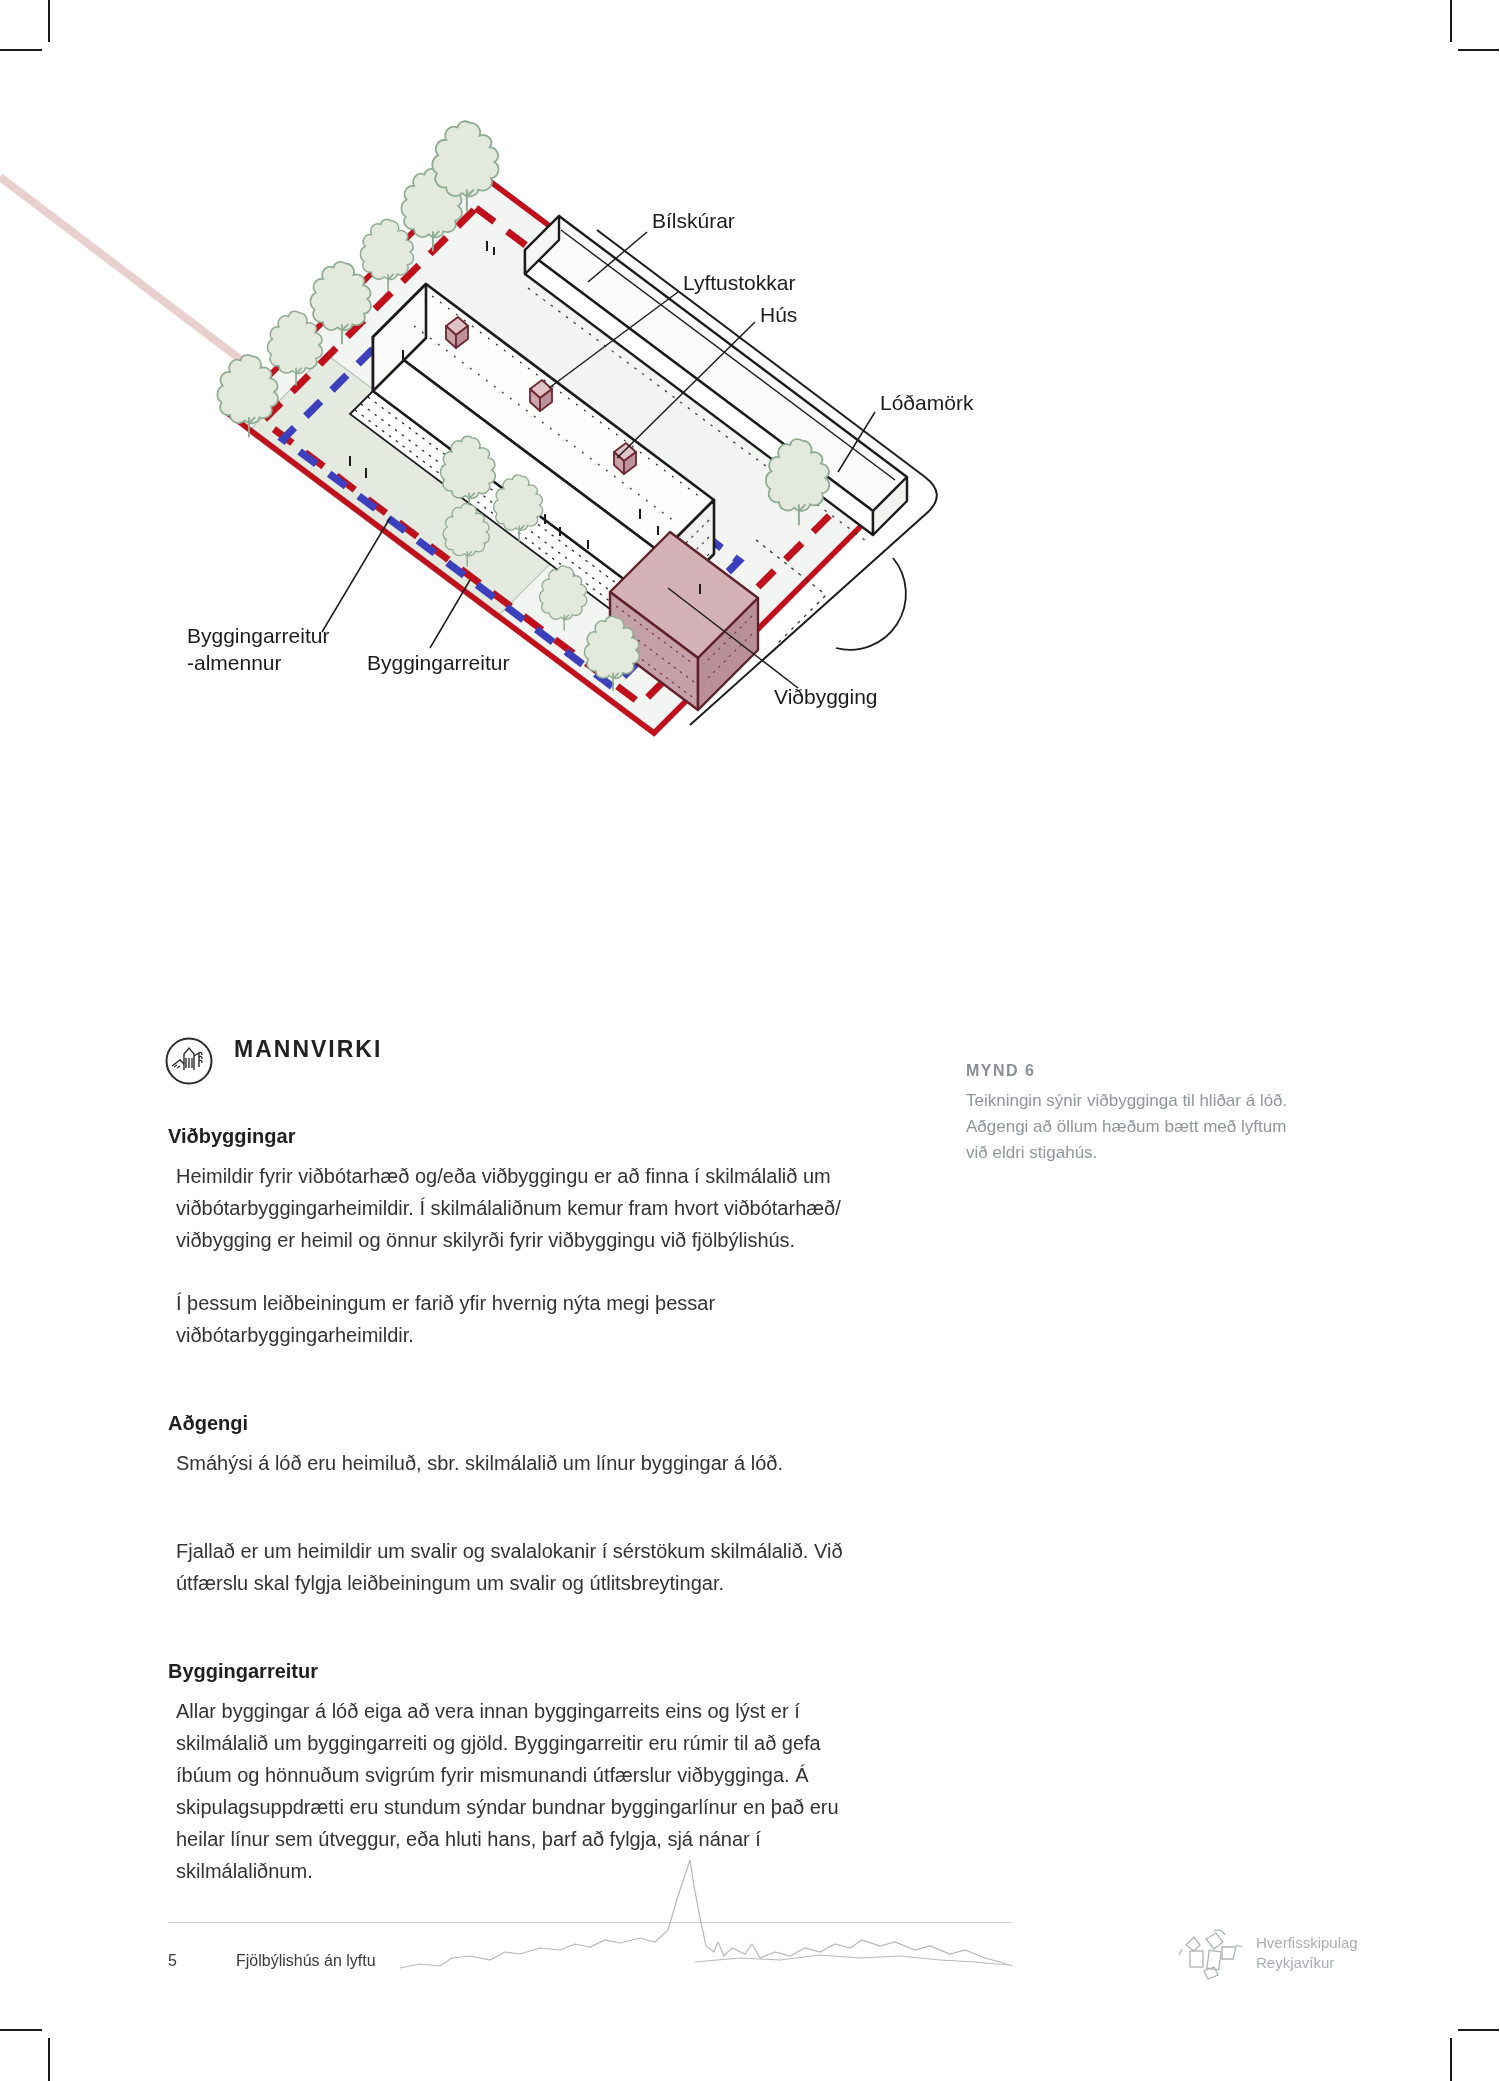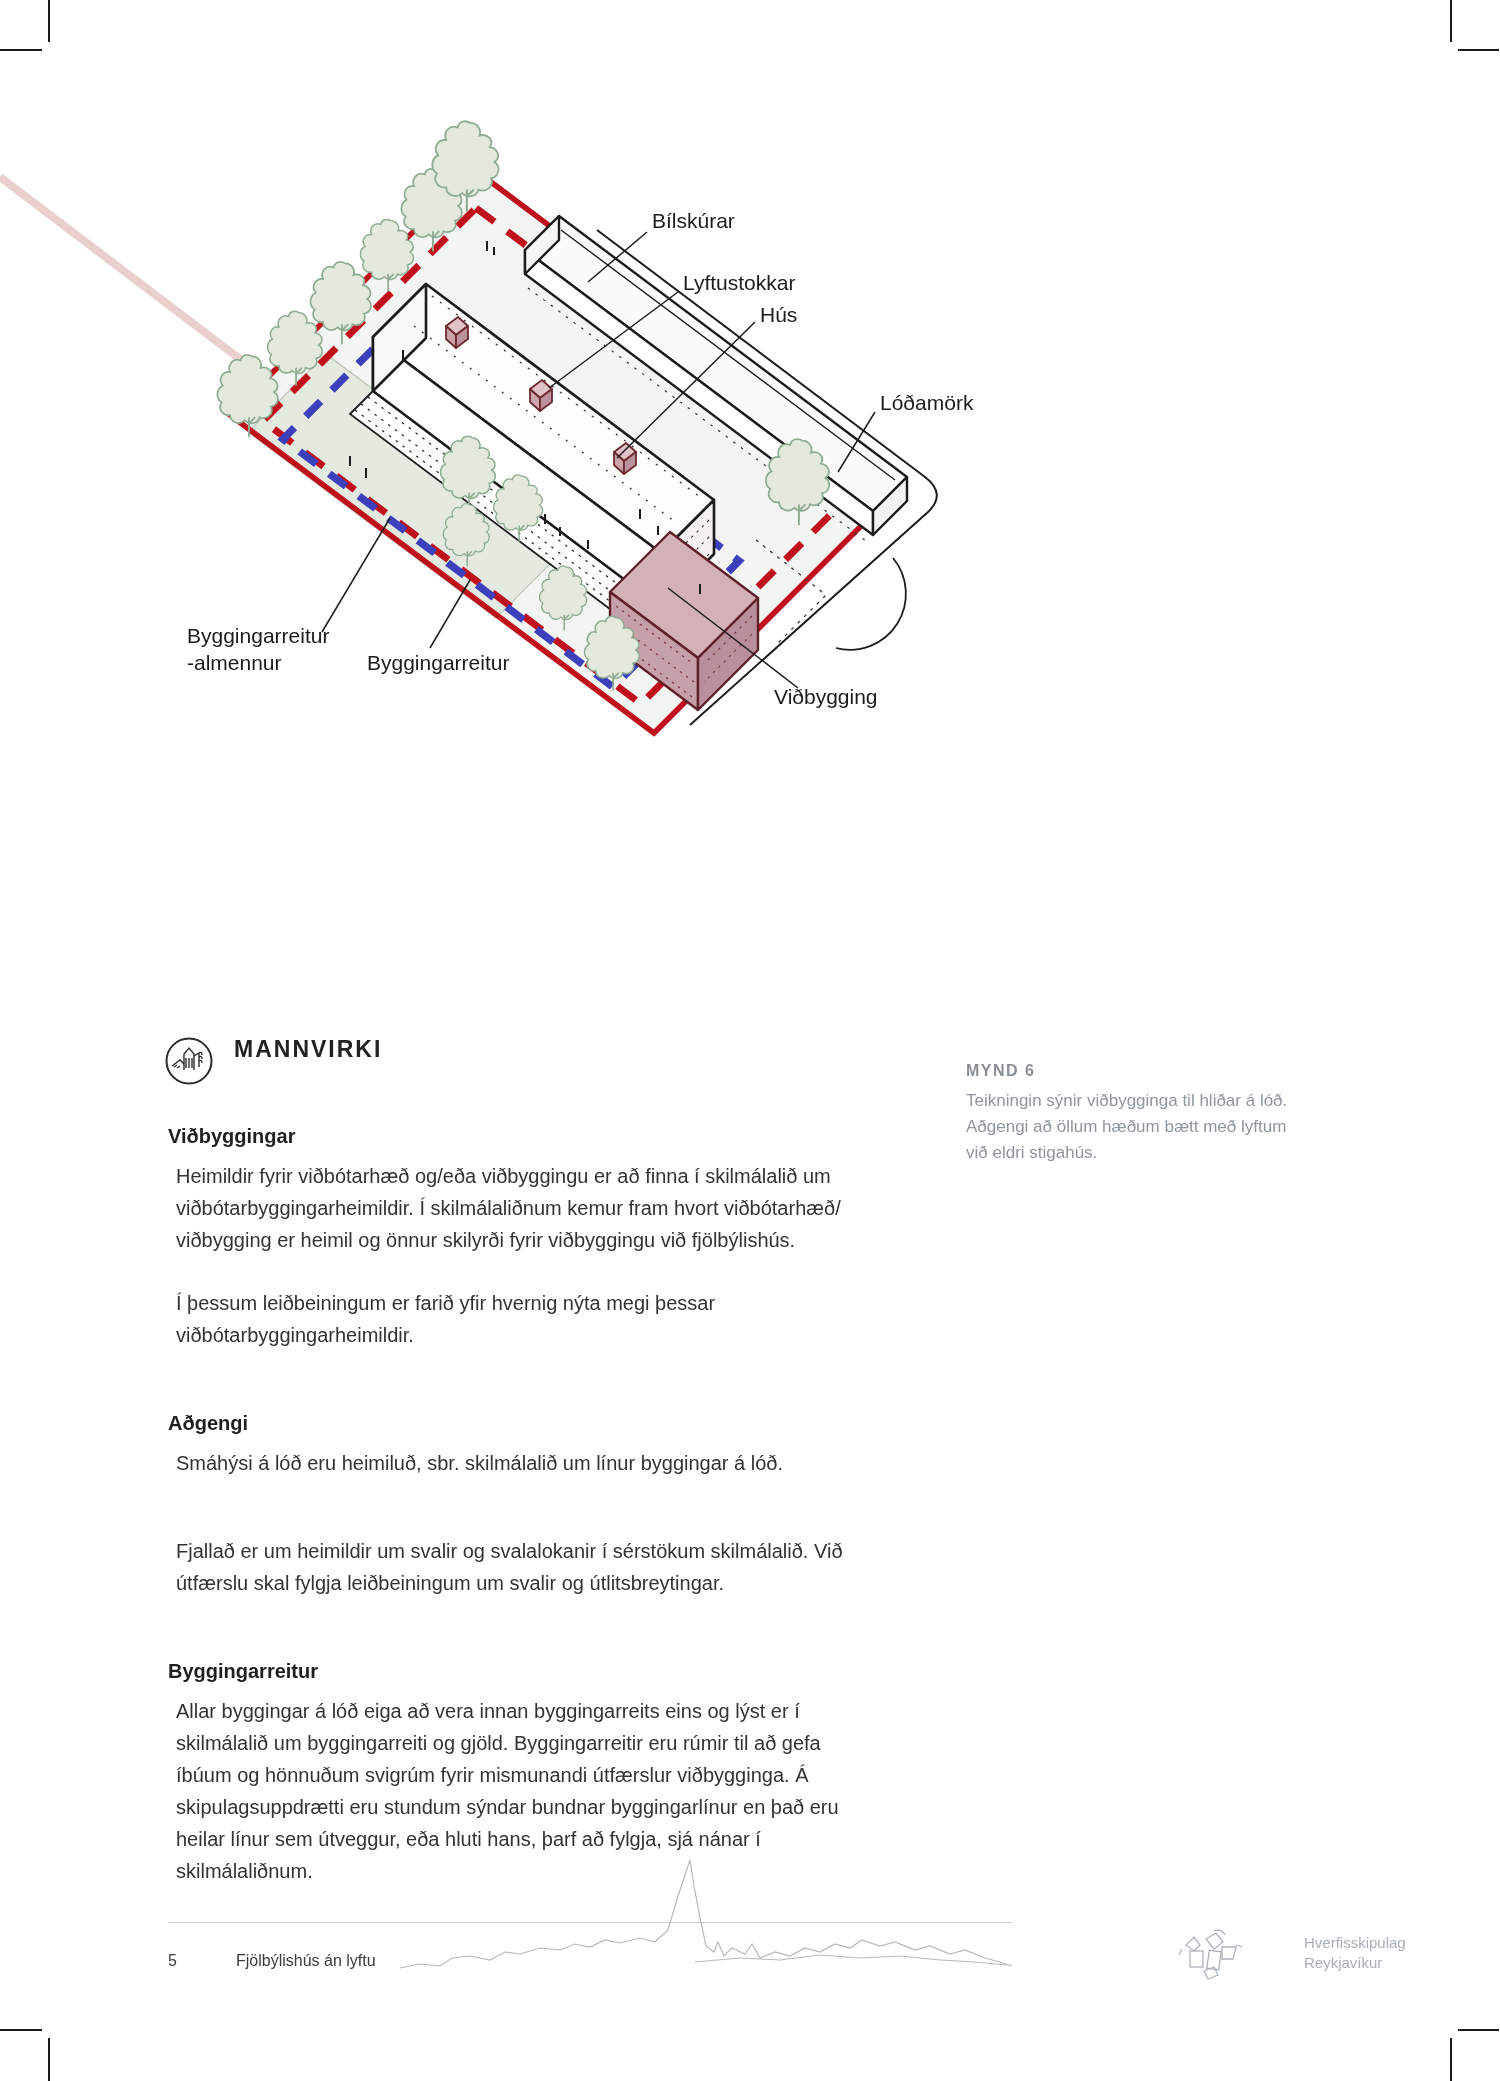--- a/index.html
+++ b/index.html
@@ -21,21 +21,21 @@
   .blk p + p{margin-top:31px;}
   
   #fig-note{position:absolute;left:966px;top:1062px;width:336px;color:#8f969b;}
   #fig-note .lbl{font-size:16px;font-weight:bold;letter-spacing:1.5px;margin-bottom:8px;color:#898f95;}
   #fig-note .txt{font-size:17px;line-height:26px;}
   
   #footer-rule{position:absolute;left:168px;top:1922px;width:844px;height:1px;background:#c9cdcd;}
   #page-num{position:absolute;left:168px;top:1952px;font-size:16px;color:#3a3a3a;}
   #doc-title{position:absolute;left:236px;top:1952px;font-size:16px;color:#3a3a3a;}
   #skyline{position:absolute;left:395px;top:1855px;}
-  #logo{position:absolute;left:1178px;top:1925px;display:flex;align-items:flex-start;gap:48px;}
+  #logo{position:absolute;left:1178px;top:1925px;display:flex;align-items:flex-start;}
   #logo-text{margin-left:10px;font-size:15px;line-height:20px;color:#a9afb4;padding-top:8px;}
 </style>
 </head>
 <body>
 
 <div id="page">
 
   <div class="crop" style="left:48px;top:0;width:2px;height:42px;"></div>
   <div class="crop" style="left:0;top:49px;width:42px;height:2px;"></div>
   <div class="crop" style="left:1450px;top:0;width:2px;height:42px;"></div>

